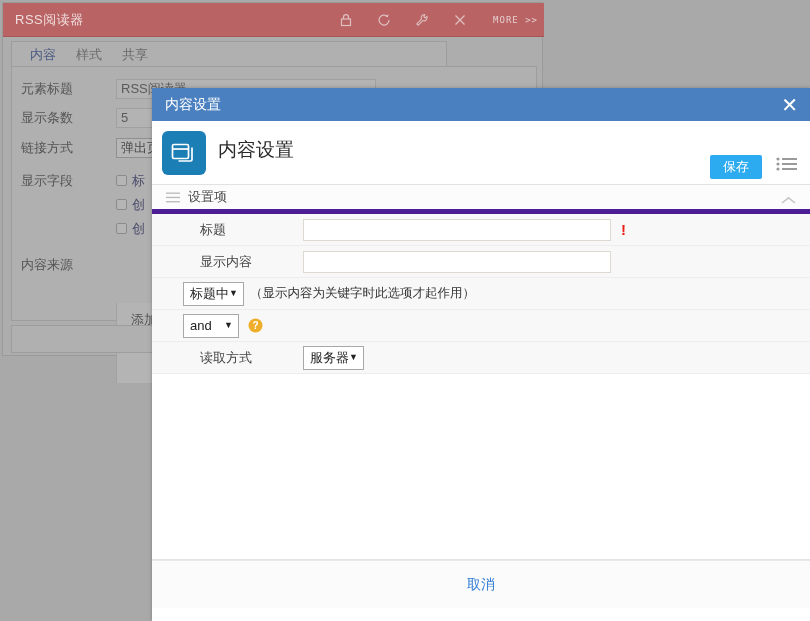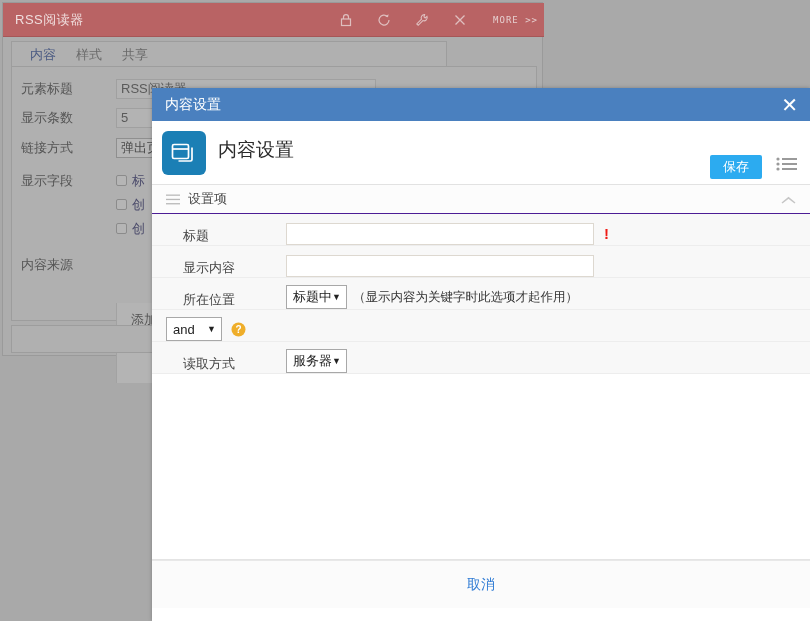--- a/index.html
+++ b/index.html
@@ -215,21 +215,21 @@
   }
   #list-icon-btn {
     position: absolute;
     right: 12px; top: 35px;
     cursor: pointer;
   }
 
   #section-header {
     height: 29px;
     background: #fcfcfc;
-    border-bottom: 1px solid #4c1d95;
+    border-bottom: 5px solid #4c1d95;
     display: flex;
     align-items: center;
     position: relative;
     padding-left: 14px;
   }
   #section-hamburger { margin-right: 8px; display:flex; }
   #section-title {
     font-size: 13px;
     color: #4a4a4a;
   }
@@ -237,24 +237,24 @@
     position: absolute;
     right: 14px; top: 8px;
     cursor: pointer;
   }
 
   #form-area {
     background: #f8f8f8;
   }
   .frow {
     display: flex;
-    align-items: flex-end;
+    align-items: center;
     min-height: 32px;
     border-bottom: 1px solid #ededed;
-    padding-left: 14px;
+    padding-left: 31px;
   }
   .frow .flabel {
     width: 120px;
     color: #444;
     font-size: 13px;
     padding-left: 17px;
   }
   .frow .fctl {
     display: flex;
     align-items: center;
@@ -472,21 +472,20 @@
     </div>
 
     <div class="frow">
       <span class="flabel">显示内容</span>
       <span class="fctl">
         <input class="txtinput" type="text" value="" placeholder="" style="">
       </span>
     </div>
 
     <div class="frow">
-      <span class="flabel">所在位置</span>
       <span class="fctl">
         <span class="selbox">
           <span>标题中</span>
           <span class="caret">▼</span>
         </span>
         <span class="hint">（显示内容为关键字时此选项才起作用）</span>
       </span>
     </div>
 
     <div class="frow">

